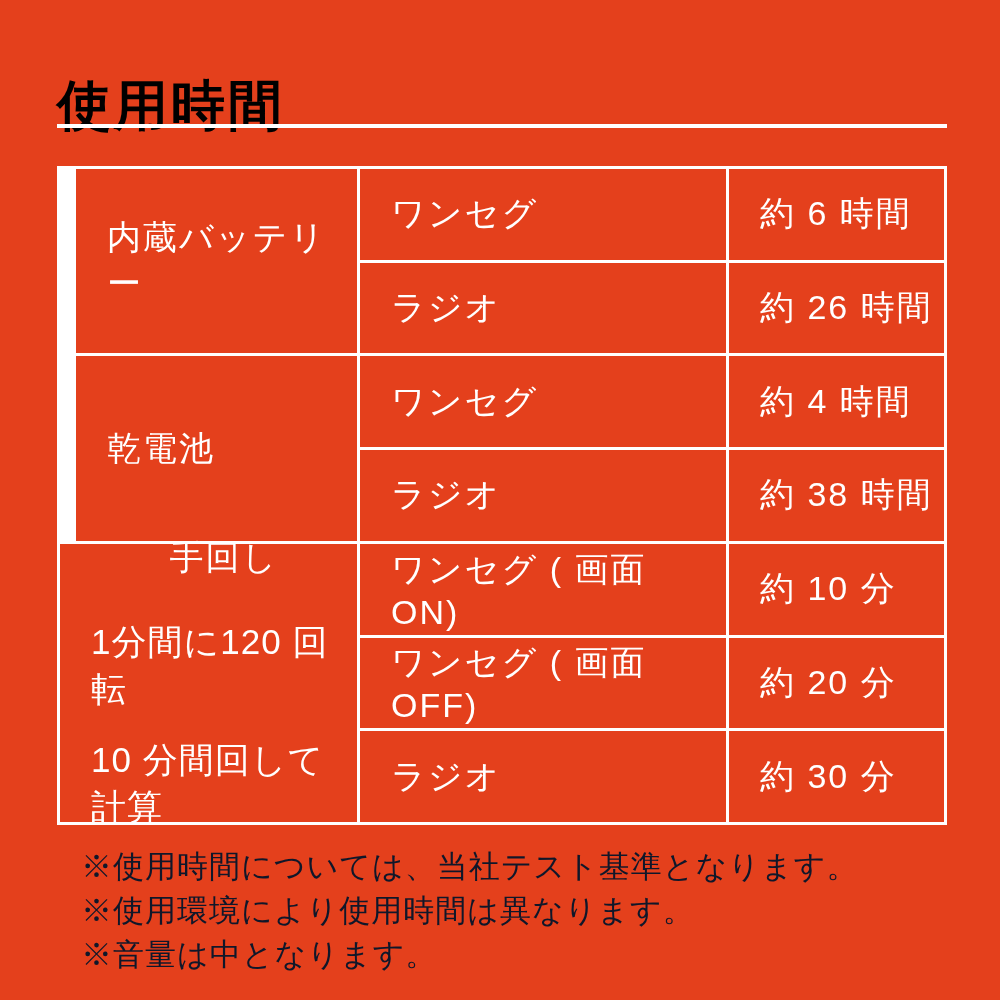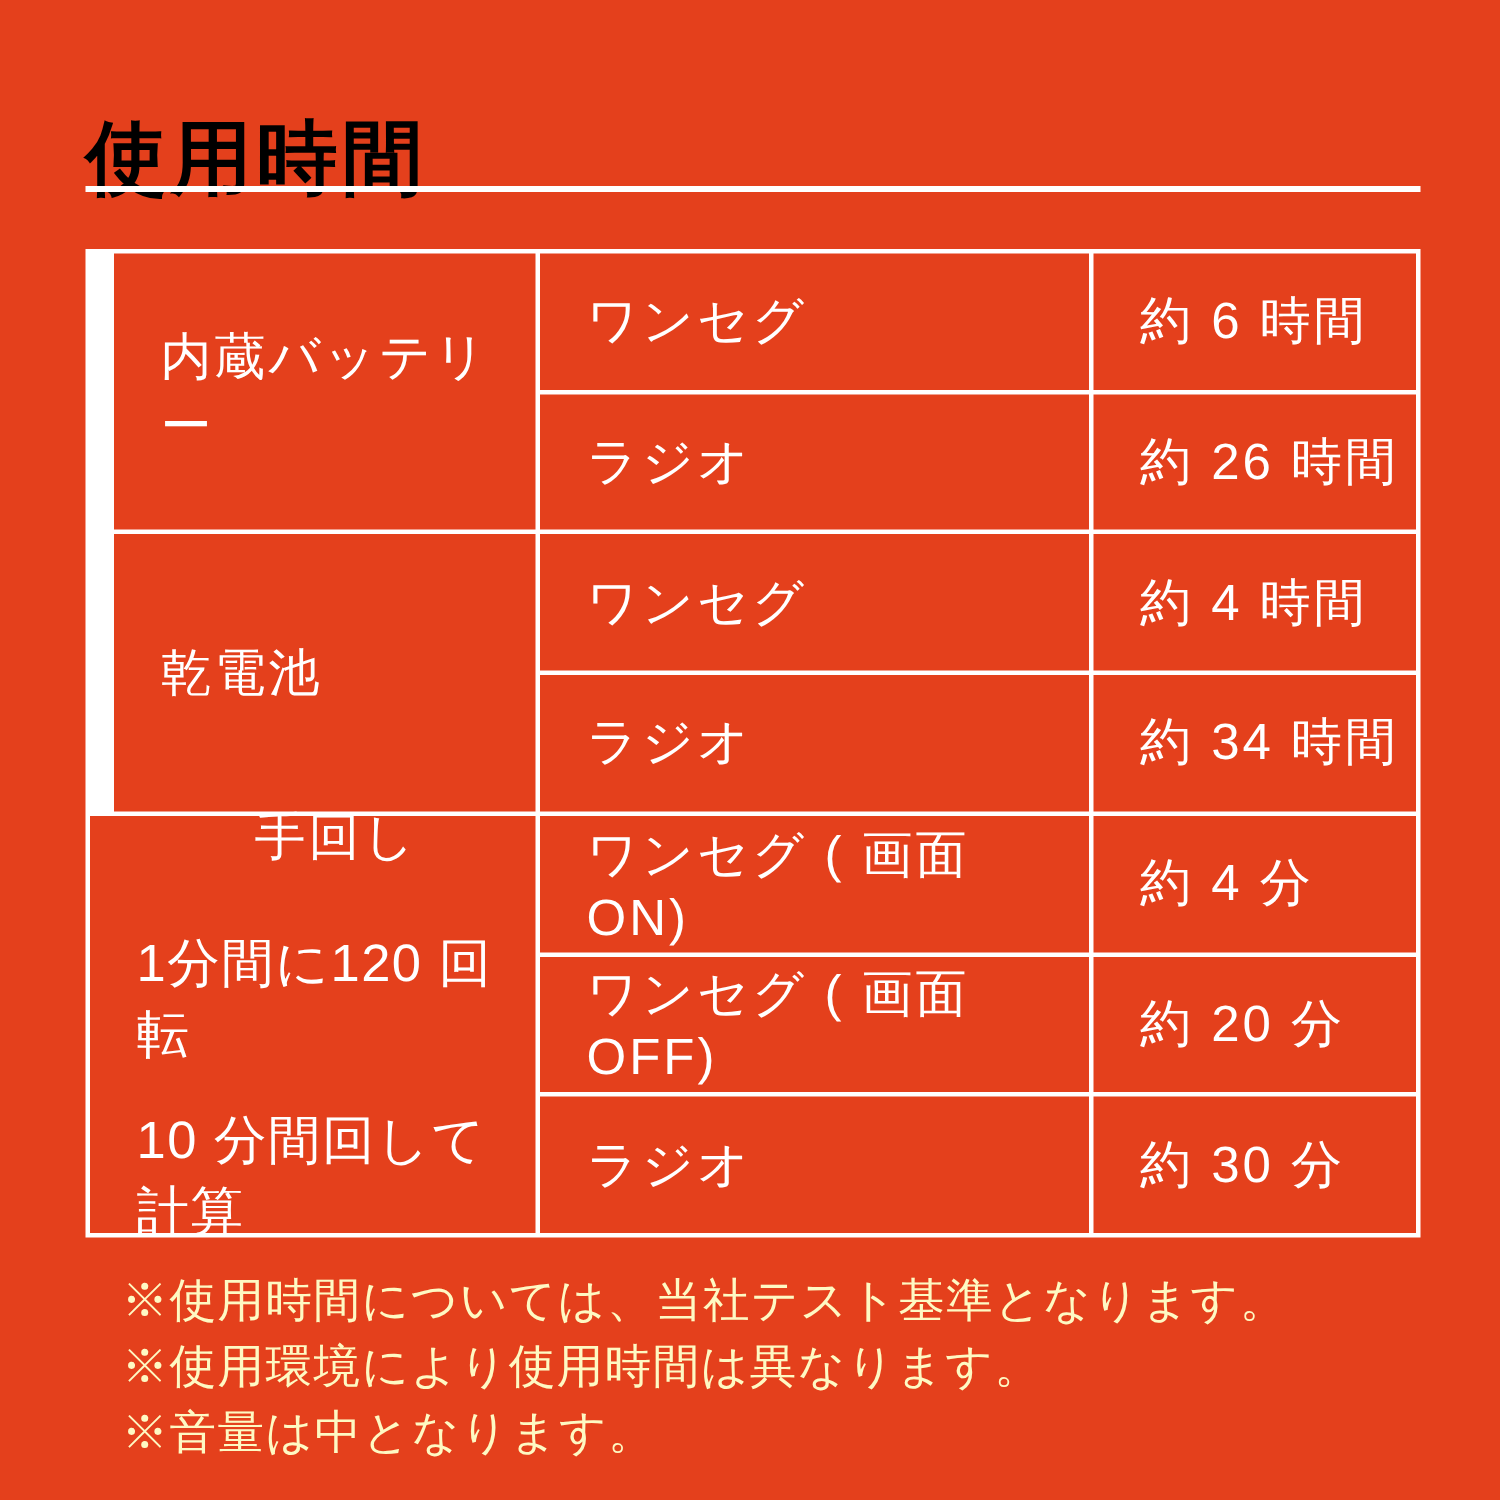--- a/index.html
+++ b/index.html
@@ -80,50 +80,50 @@
   }
   
   .footnotes {
     position: absolute;
     left: 81px;
     top: 845px;
     font-size: 31px;
     font-weight: 300;
     letter-spacing: 1px;
     line-height: 44px;
-    color: #fef9c3;
+    color: #0f172a;
   }
 </style>
 </head>
 <body>
 
 <h1 class="title">使用時間</h1>
 <div class="title-rule"></div>
 
 <div class="spec-table">
 
   <div class="cell group-label span-2">内蔵バッテリー</div>
   <div class="cell mode">ワンセグ</div>
   <div class="cell value">約 6 時間</div>
   <div class="cell mode">ラジオ</div>
   <div class="cell value">約 26 時間</div>
 
   <div class="cell group-label span-2">乾電池</div>
   <div class="cell mode">ワンセグ</div>
   <div class="cell value">約 4 時間</div>
   <div class="cell mode">ラジオ</div>
-  <div class="cell value">約 34 時間</div>
+  <div class="cell value">約 38 時間</div>
 
   <div class="cell group-label span-3 multi">
     <span class="main-label">手回し</span>
     <span class="sub-label">1分間に120 回転</span>
     <span class="sub-label">10 分間回して計算</span>
   </div>
   <div class="cell mode">ワンセグ ( 画面 ON)</div>
-  <div class="cell value">約 4 分</div>
+  <div class="cell value">約 10 分</div>
   <div class="cell mode">ワンセグ ( 画面 OFF)</div>
   <div class="cell value">約 20 分</div>
   <div class="cell mode">ラジオ</div>
   <div class="cell value">約 30 分</div>
 
 </div>
 
 <div class="footnotes">
   <div>※使用時間については、当社テスト基準となります。</div>
   <div>※使用環境により使用時間は異なります。</div>

